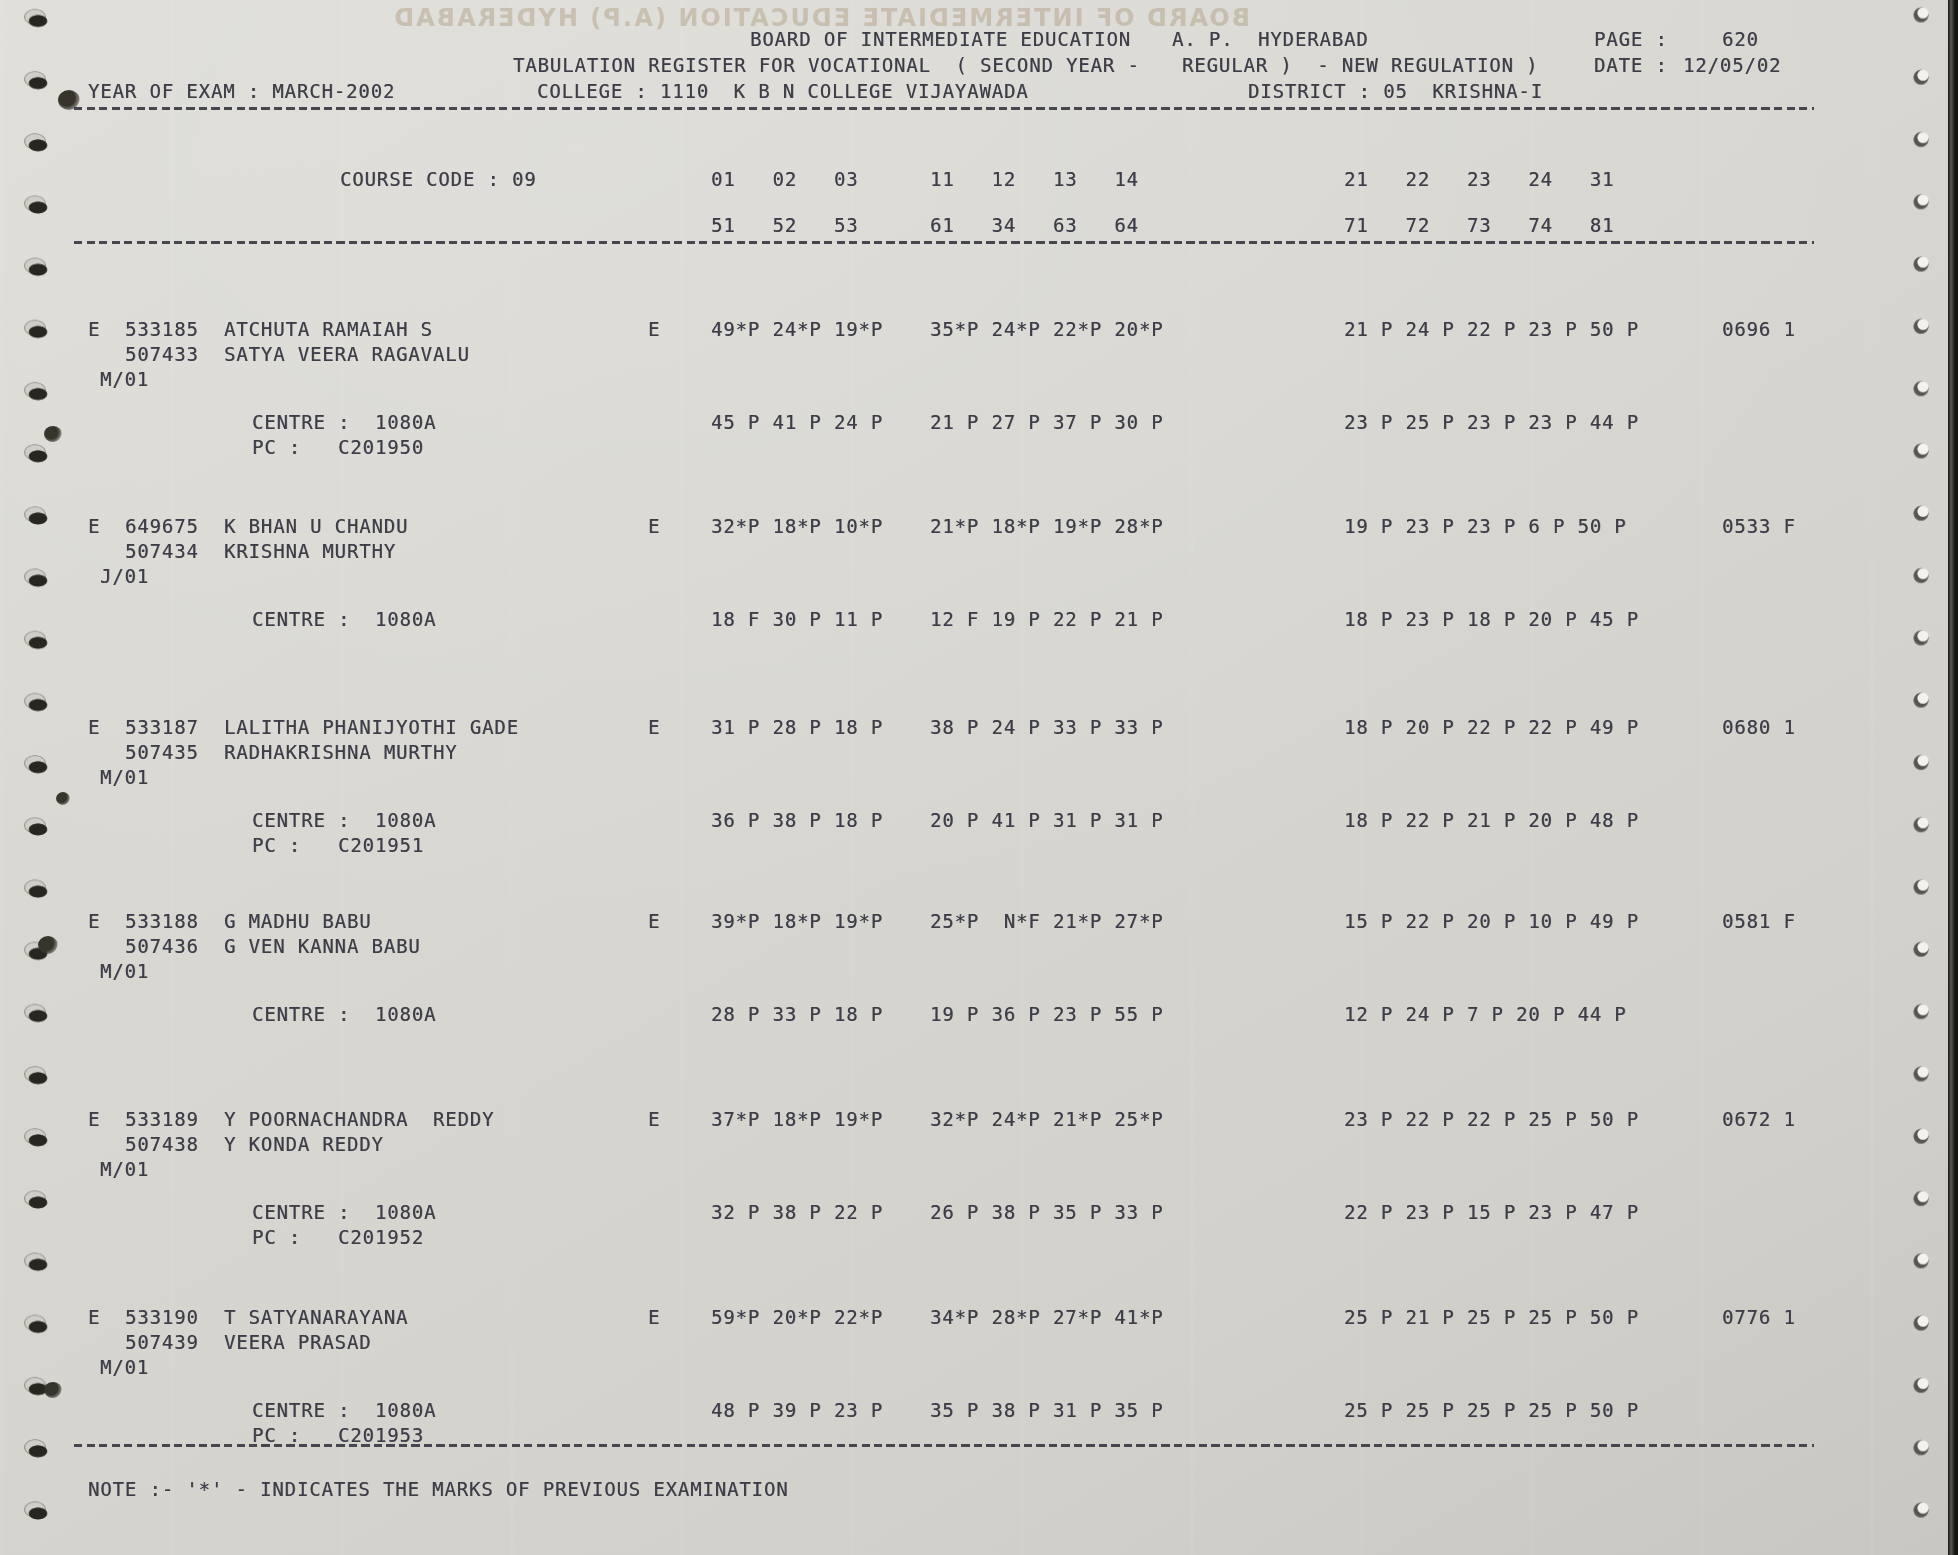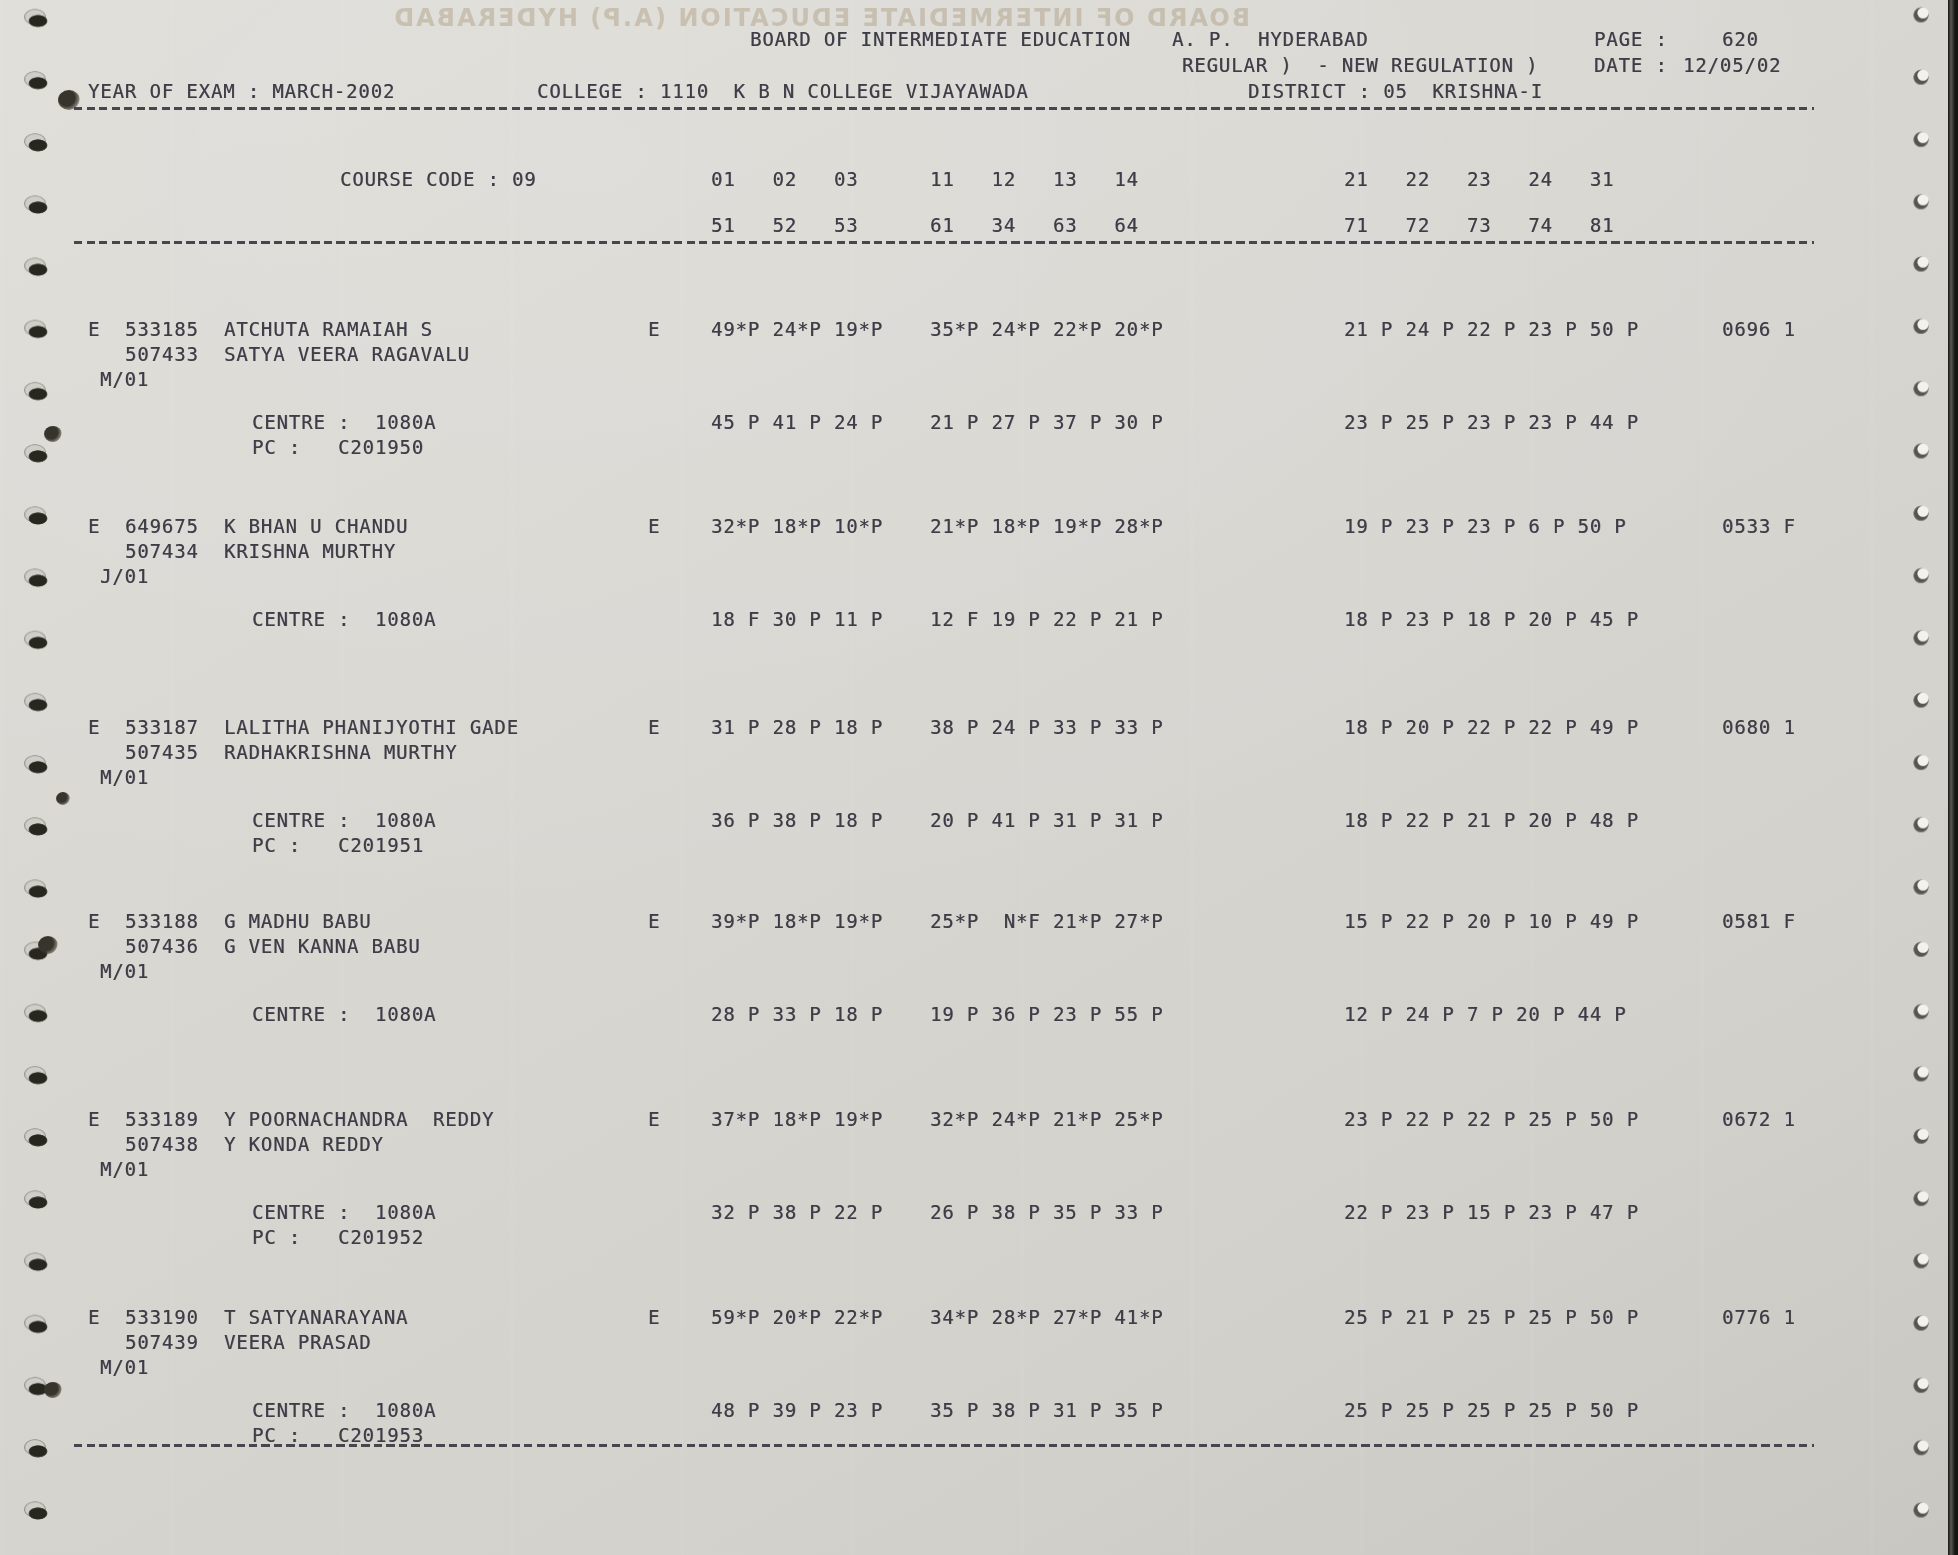--- a/index.html
+++ b/index.html
@@ -42,20 +42,21 @@
   <div class="paper"></div>
   <div class="ghost">BOARD OF INTERMEDIATE EDUCATION (A.P) HYDERABAD</div>
   <div class="holes holes-left"></div>
   <div class="holes holes-right"></div>
   <div class="edge-right"></div>
 
   <span class="t" style="left:750px;top:28px">BOARD OF INTERMEDIATE EDUCATION</span>
   <span class="t" style="left:1172px;top:28px">A. P.  HYDERABAD</span>
   <span class="t" style="left:1594px;top:28px">PAGE :</span>
   <span class="t" style="left:1722px;top:28px">620</span>
+  <span class="t" style="left:513px;top:54px">TABULATION REGISTER FOR VOCATIONAL  ( SECOND YEAR -</span>
   <span class="t" style="left:1182px;top:54px">REGULAR )  - NEW REGULATION )</span>
   <span class="t" style="left:1594px;top:54px">DATE :</span>
   <span class="t" style="left:1683px;top:54px">12/05/02</span>
   <span class="t" style="left:88px;top:80px">YEAR OF EXAM : MARCH-2002</span>
   <span class="t" style="left:537px;top:80px">COLLEGE : 1110  K B N COLLEGE VIJAYAWADA</span>
   <span class="t" style="left:1248px;top:80px">DISTRICT : 05  KRISHNA-I</span>
 
   <div class="sep" style="top:107px"></div>
 
   <span class="t" style="left:340px;top:168px">COURSE CODE : 09</span>
@@ -176,19 +177,20 @@
     <span class="t" style="left:224px;top:25px">VEERA PRASAD</span>
     <span class="t" style="left:100px;top:50px">M/01</span>
     <span class="t" style="left:252px;top:93px">CENTRE :  1080A</span>
     <span class="t" style="left:711px;top:93px">48 P 39 P 23 P</span>
     <span class="t" style="left:930px;top:93px">35 P 38 P 31 P 35 P</span>
     <span class="t" style="left:1344px;top:93px">25 P 25 P 25 P 25 P 50 P</span>
     <span class="t" style="left:252px;top:118px">PC :   C201953</span>
   </div>
 
   <div class="sep" style="top:1444px"></div>
+  <span class="t" style="left:88px;top:1478px">NOTE :- '*' - INDICATES THE MARKS OF PREVIOUS EXAMINATION</span>
 
   <div class="smudge" style="left:58px;top:90px;width:22px;height:20px"></div>
   <div class="smudge" style="left:44px;top:426px;width:18px;height:16px"></div>
   <div class="smudge" style="left:56px;top:792px;width:14px;height:13px"></div>
   <div class="smudge" style="left:38px;top:936px;width:20px;height:18px"></div>
   <div class="smudge" style="left:44px;top:1382px;width:18px;height:16px"></div>
 </div>
 
 </body></html>

